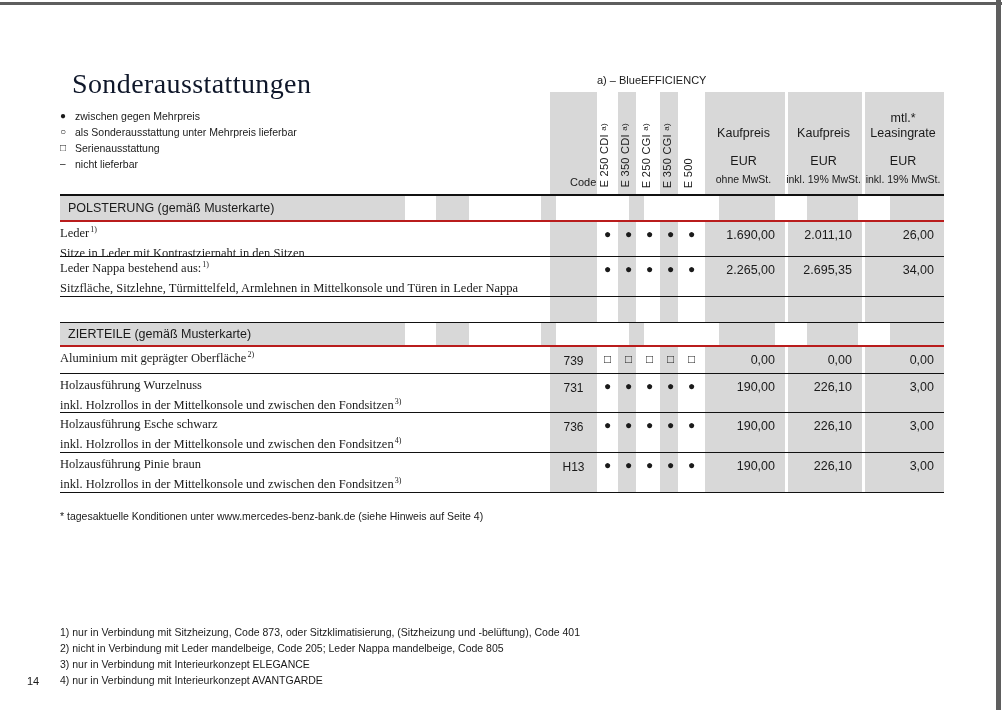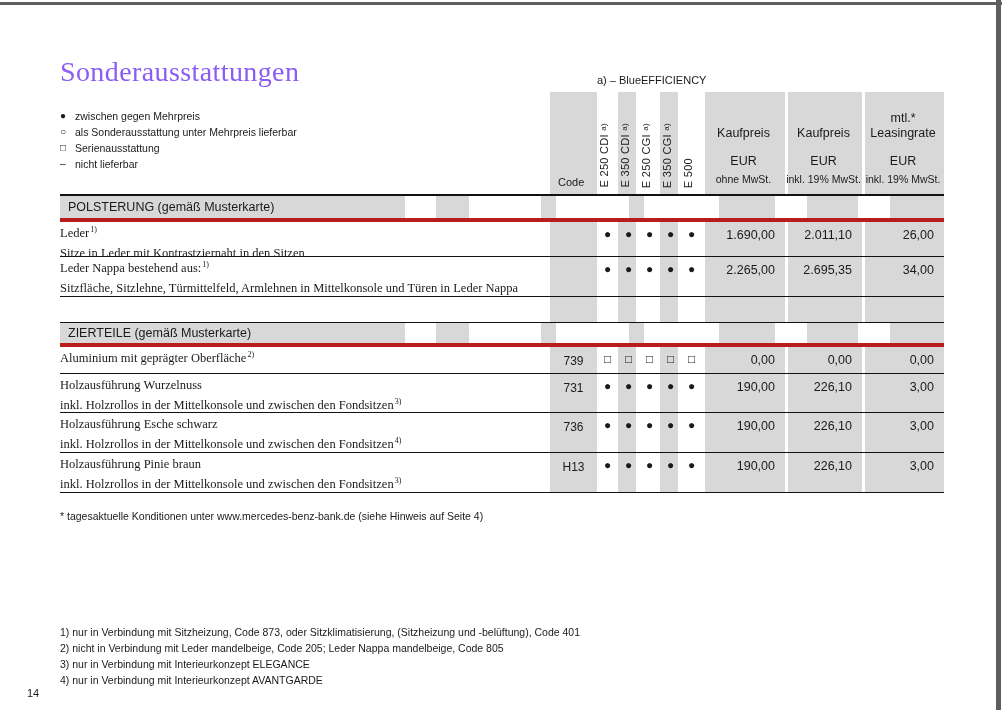--- a/index.html
+++ b/index.html
@@ -4,23 +4,23 @@
 <style>
   html,body { margin:0; padding:0; background:#fff; }
   .sheet {
     position:relative; width:1002px; height:710px; background:#ffffff;
     font-family:"Liberation Sans", sans-serif; color:#1a1a1a; overflow:hidden;
   }
   .edge-top { position:absolute; top:2px; left:0; width:1002px; height:3px; background:#5e5e5e; }
   .edge-right { position:absolute; top:0; right:1px; width:5px; height:710px; background:#5e5e5e; }
 
   .title {
-    position:absolute; left:60px; top:56px; margin:0;
+    position:absolute; left:60px; top:56px; margin:12px;
     font-family:"Liberation Serif", serif; font-weight:400;
-    font-size:28px; letter-spacing:0.4px; color:#8b5cf6;
+    font-size:28px; letter-spacing:0.4px; color:#0f172a;
   }
   .eff-note { position:absolute; left:597px; top:74px; font-size:11px; }
 
   .table { position:absolute; left:60px; top:92px; width:884px; }
   .row { display:flex; box-sizing:border-box; }
 
   
   .c-desc { width:488px; margin-right:2px; box-sizing:border-box; }
   .c-code { width:47px; background:#d8d8d8; box-sizing:border-box; }
   .c-m { width:21px; position:relative; box-sizing:border-box; text-align:center; }
@@ -28,52 +28,52 @@
   .c-p { box-sizing:border-box; background:linear-gradient(to right, transparent 3px, #d8d8d8 3px); }
   .c-p1 { width:83px; }
   .c-p2 { width:77px; }
   .c-p3 { width:82px; }
 
   
   .row.header { height:104px; border-bottom:2px solid #111; }
   .header-desc { padding-top:16px; }
   .legend-item { display:flex; font-size:10.5px; line-height:16px; }
   .legend-item .sym { width:15px; font-size:10px; }
-  .header-code { display:flex; align-items:flex-end; padding:0 0 6px 8px; font-size:11px;text-align:right; }
+  .header-code { display:flex; align-items:flex-end; padding:0 0 6px 20px; font-size:11px;text-align:right; }
   .vlabel {
     position:absolute; bottom:6px; left:1px;
     writing-mode:vertical-rl; transform:rotate(180deg);
     white-space:nowrap; font-size:11px; letter-spacing:0.3px;
   }
   .vsup { font-size:8px; }
   .header-p {
     display:flex; flex-direction:column; justify-content:flex-end; align-items:center;
     text-align:right; padding-bottom:7px; font-size:12.5px; line-height:15px;
   }
   .ph-eur { margin-top:13px; margin-bottom:3px; }
   .ph-tax { font-size:10.5px; }
 
   
-  .row.section { height:26px; border-bottom:4px solid #b91c1c;gap:29px; }
+  .row.section { height:26px; border-bottom:2px solid #b91c1c;gap:29px; }
   .row.section.bt { border-top:1px solid #111; height:25px; }
   .section-desc { background:#d8d8d8; display:flex; align-items:center; padding-left:8px; font-size:12.5px; }
 
   .row.item { border-bottom:1px solid #111; }
   .h35{height:35px} .h40{height:40px} .h27{height:27px} .h39{height:39px}
   .row.spacer { height:25px; }
 
   .item-desc { font-size:12.5px; line-height:15.5px;font-family:Liberation Serif, serif; }
   .sup { font-size:8px; vertical-align:super; margin-left:1px; }
   .item-code { padding-top:7px; font-size:12px; text-align:center; }
   .mark { padding-top:6px; font-size:12px; line-height:12px; }
   .item-price { text-align:right; padding:6px 10px 0 3px; font-size:12.5px; }
 
   .star-note { position:absolute; left:60px; top:510px; font-size:10.5px; }
   .footnotes { position:absolute; left:60px; top:624px; font-size:10.5px; line-height:16px; }
-  .page-num { position:absolute; left:27px; top:675px; font-size:11px;margin-top:12px; }
+  .page-num { position:absolute; left:27px; top:675px; font-size:11px; }
 </style>
 </head>
 <body>
 
 <div class="sheet">
   <div class="edge-top"></div>
   <div class="edge-right"></div>
 
   <h1 class="title">Sonderausstattungen</h1>
   <div class="eff-note">a) – BlueEFFICIENCY</div>

